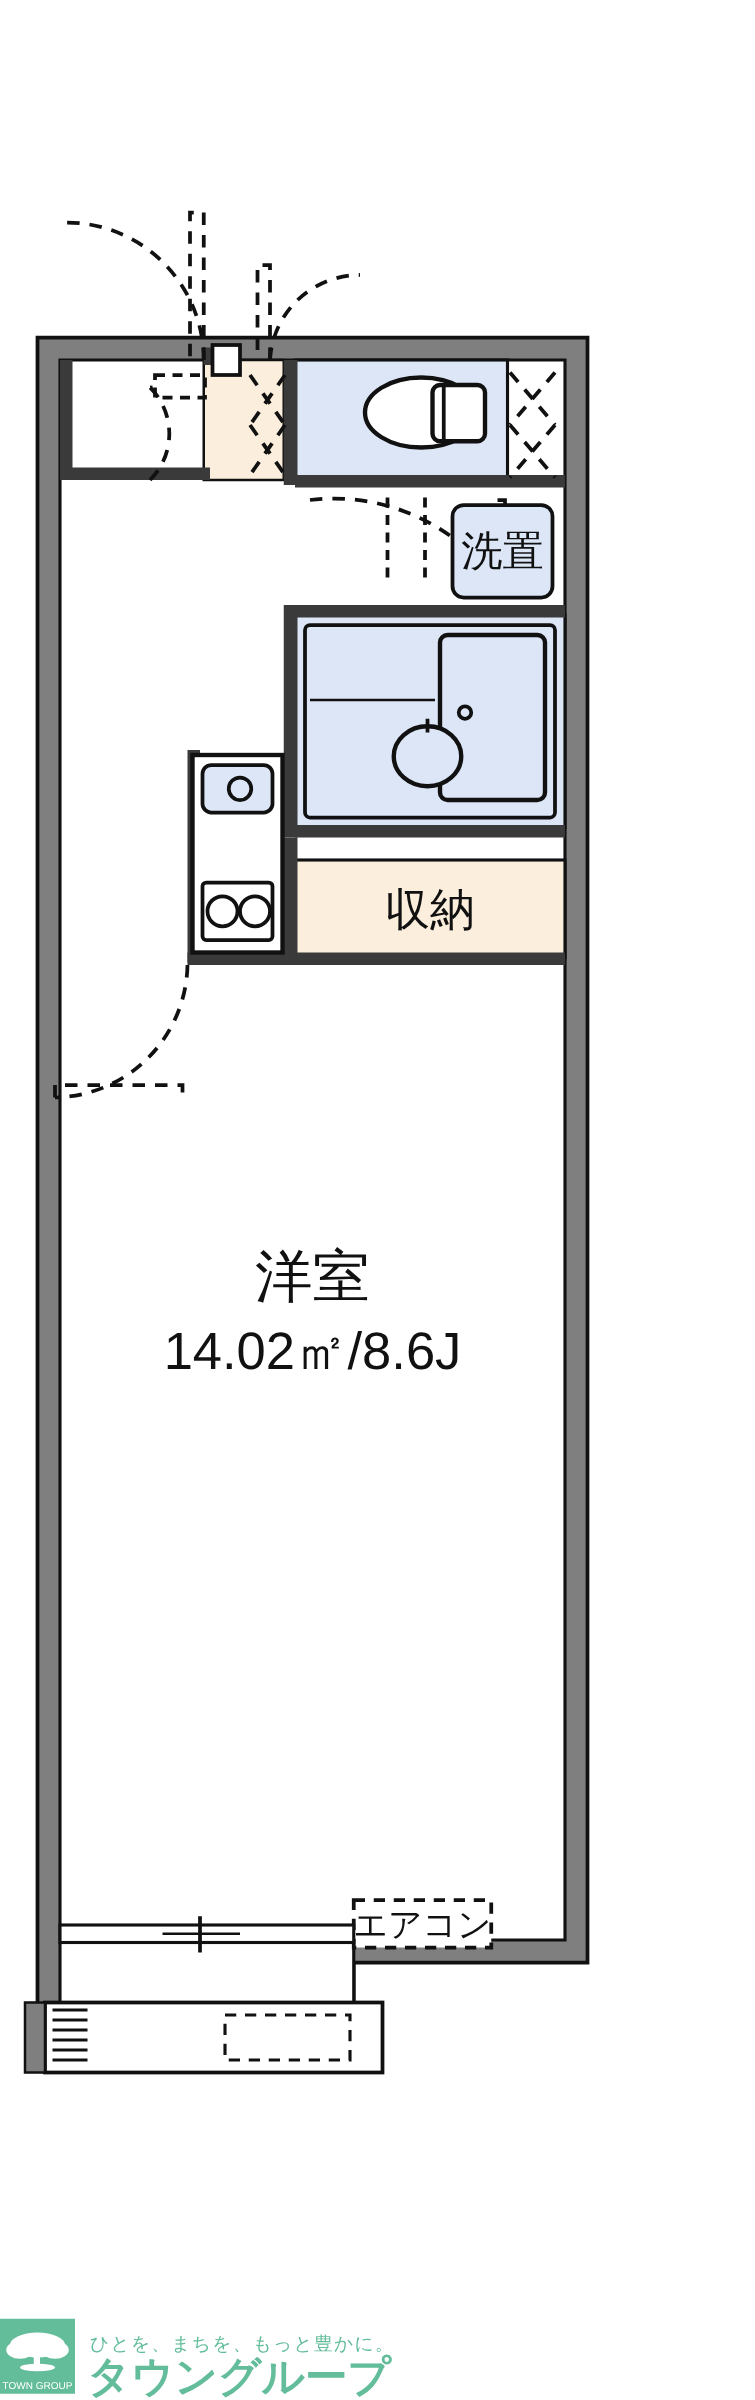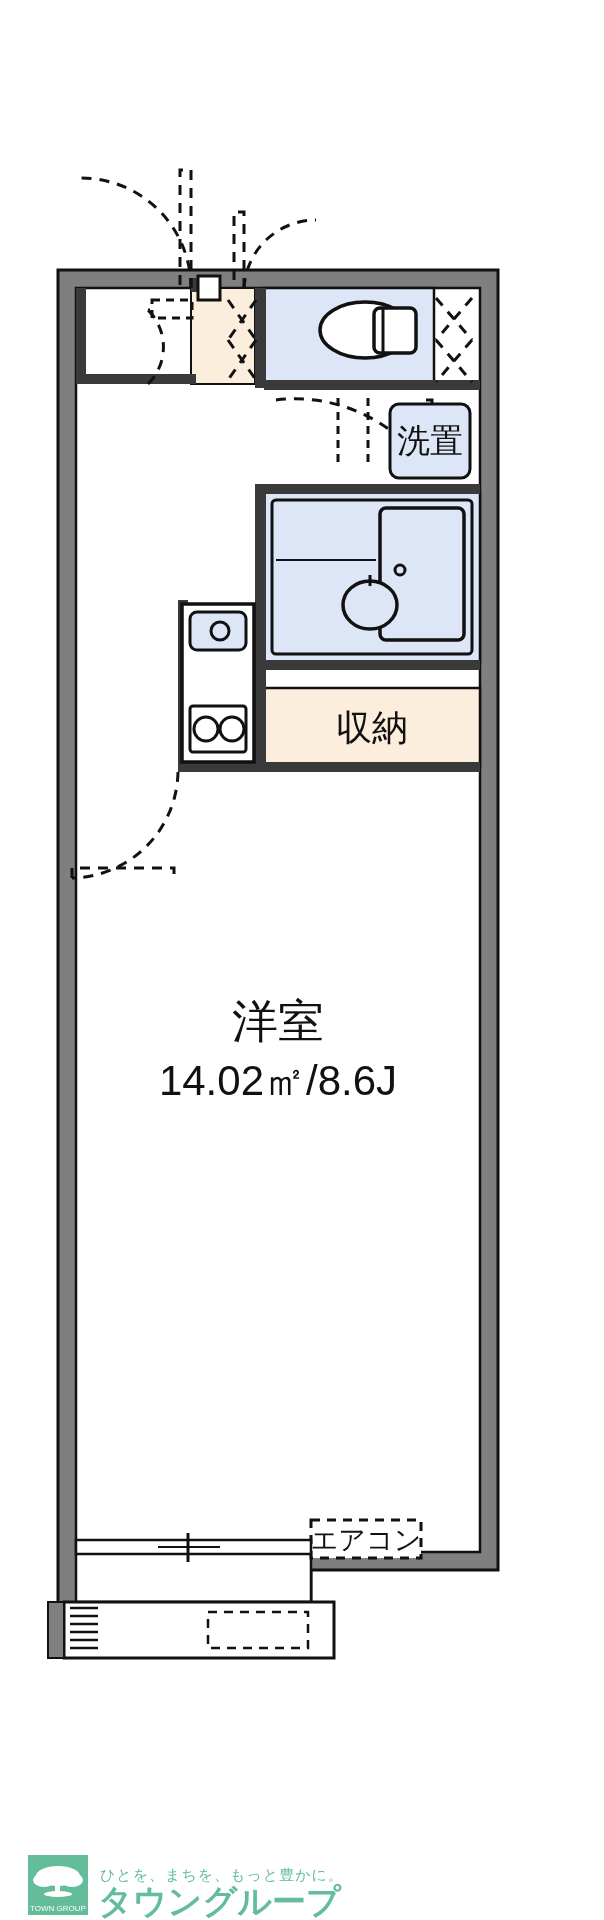--- a/index.html
+++ b/index.html
@@ -12,21 +12,20 @@
     height: 1920px;
     position: relative;
     font-family: "Liberation Sans", "DejaVu Sans", sans-serif;
     overflow: hidden;
   }
   #floorplan-root {
     position: absolute;
     left: 0; top: 0;
     width: 515px;
     height: 1920px;
-    padding-left: 28px;
   }
   svg.plan {
     display: block;
     width: 604px;
     height: 1920px;
   }
   .lbl {
     font-family: "Liberation Sans", "DejaVu Sans", sans-serif;
     fill: #111111;
   }

